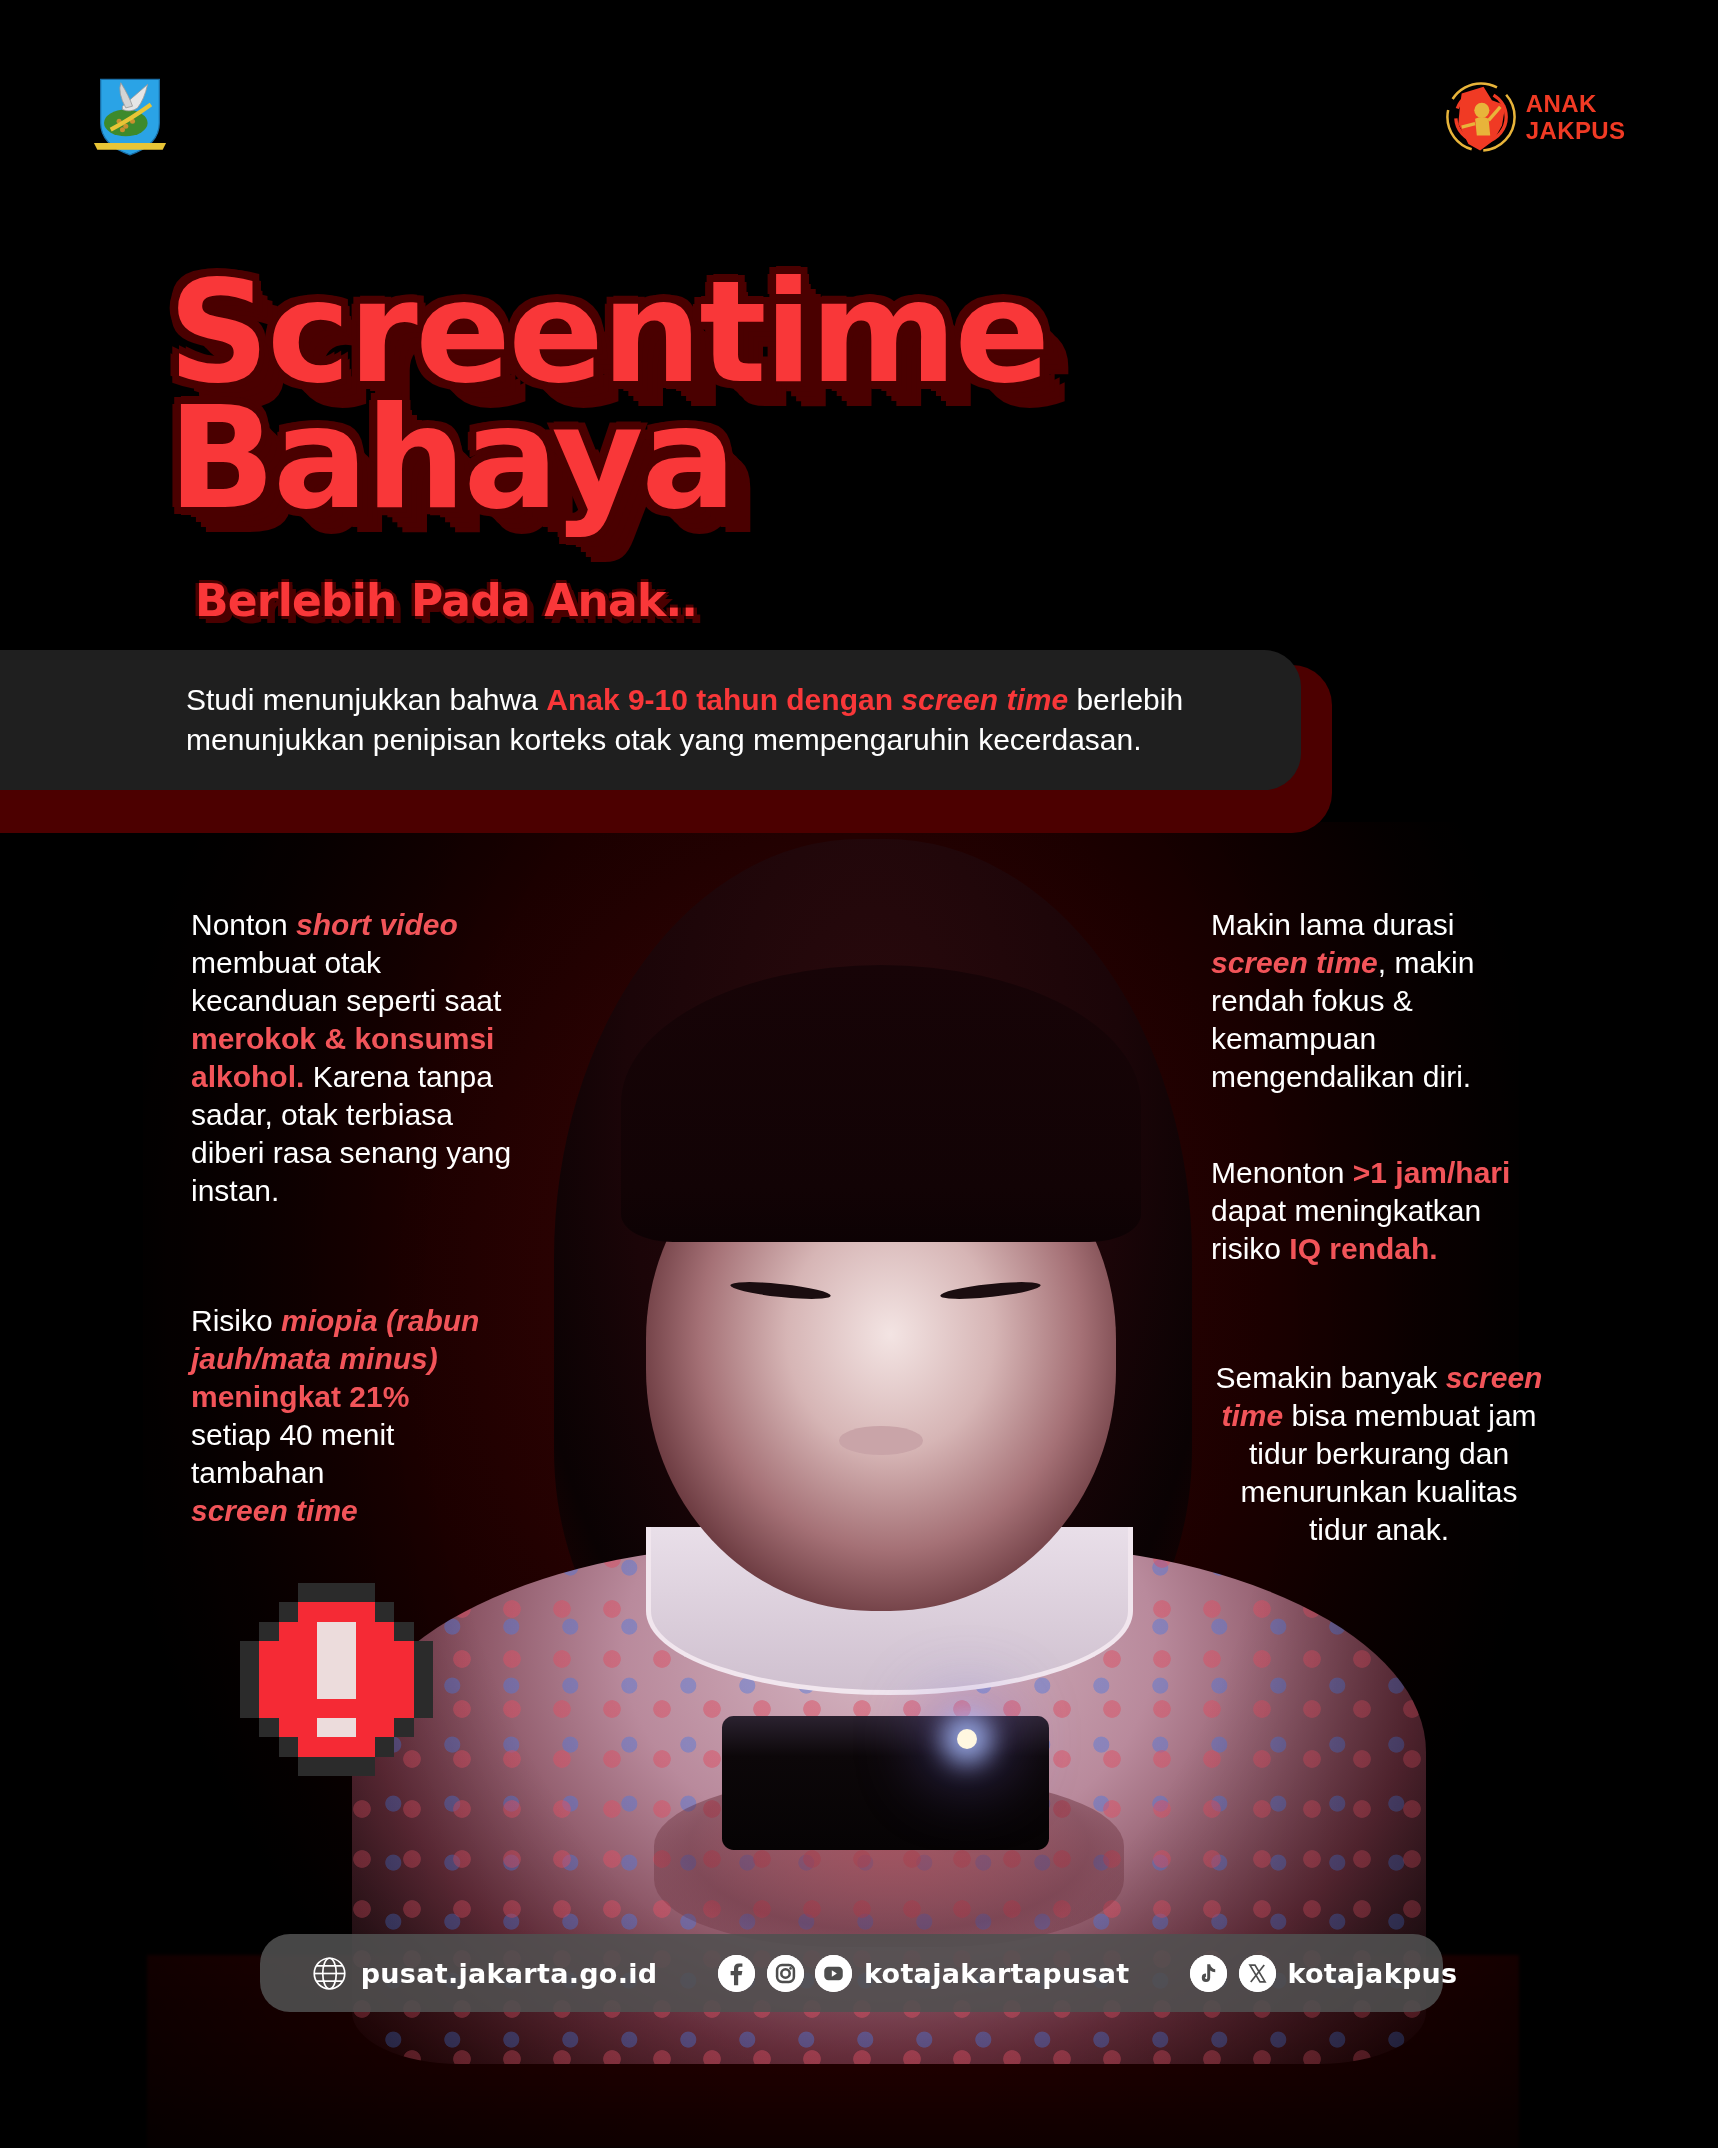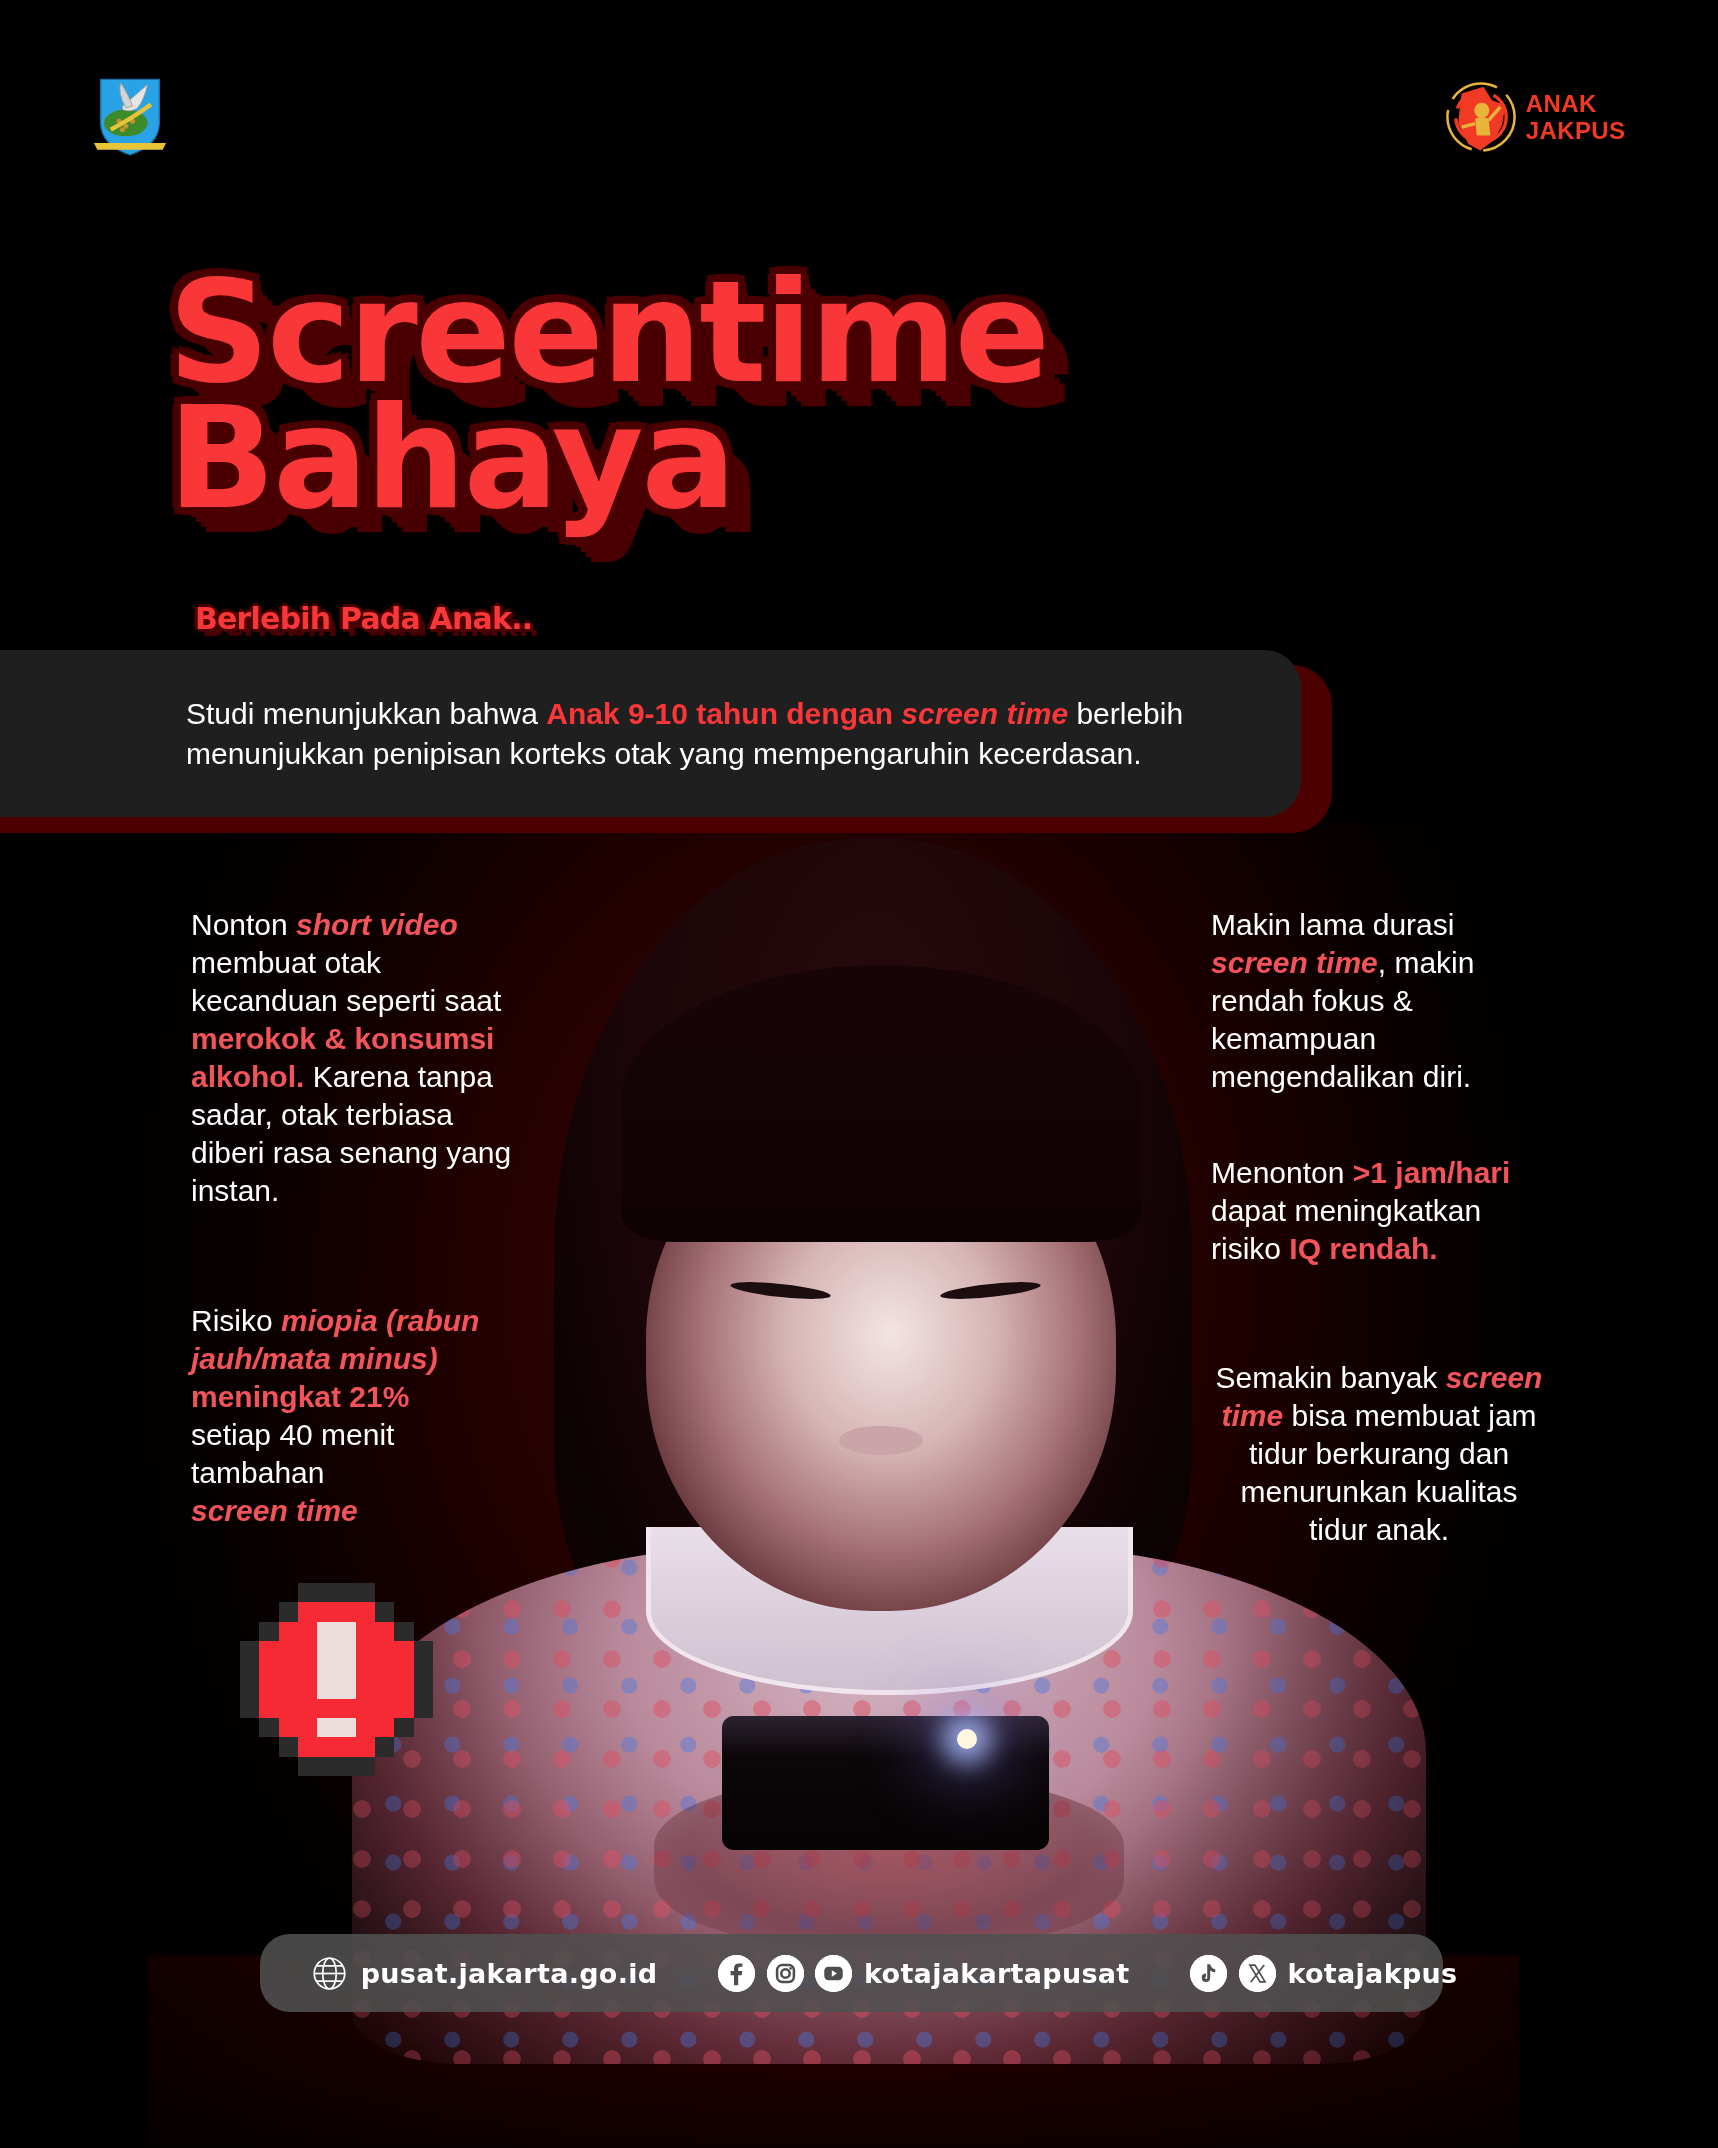--- a/index.html
+++ b/index.html
@@ -80,29 +80,28 @@
     .title {
       font-family: "DejaVu Sans", sans-serif; font-weight: 700; color: #f93739;
       font-size: 141px; line-height: 126px; letter-spacing: -2.5px;
       text-shadow:
         5px 5px 0 #4a0000, 10px 10px 0 #4a0000, 15px 15px 0 #4a0000, 20px 20px 0 #4a0000, 25px 25px 0 #4a0000,
         -8.4px 0 0 #4a0000, 8.4px 0 0 #4a0000, 0 -8.4px 0 #4a0000, 0 8.4px 0 #4a0000,
         -6.7px -6.7px 0 #4a0000, 6.7px -6.7px 0 #4a0000, -6.7px 6.7px 0 #4a0000;
     }
     .subtitle {
       position: absolute; left: 195px; top: 575px;
-      font-family: "DejaVu Sans", sans-serif; font-weight: 700; color: #f93739; font-size: 30px; letter-spacing: -0.8px;
+      font-family: "DejaVu Sans", sans-serif; font-weight: 700; color: #f93739; font-size: 44px; letter-spacing: -0.8px;
       text-shadow: 3.4px 3.4px 0 #4a0000, 6.7px 6.7px 0 #4a0000, -3.4px 0 0 #4a0000, 3.4px 0 0 #4a0000, 0 -3.4px 0 #4a0000, 0 3.4px 0 #4a0000;
-      margin-top: 26px;
     }
 
     
     .intro-shadow { position: absolute; left: 0; top: 665px; width: 1332px; height: 168px; border-radius: 0 40px 40px 0; background: #4c0000; }
     .intro-card {
-      position: absolute; left: 0; top: 650px; width: 1301px; height: 167px; border-radius: 0 37px 37px 0;
+      position: absolute; left: 0; top: 650px; width: 1301px; height: 140px; border-radius: 0 37px 37px 0;
       background: #1f1f1f; display: flex; align-items: center; padding-left: 186px; padding-right: 50px;
     }
     .intro-text { font-size: 30px; line-height: 40px; color: #fff; font-family: "Liberation Sans", sans-serif; }
     .hl-strong { color: #f93739; font-weight: 700; }
     .hl-em { font-style: italic; }
 
     
     .fact { position: absolute; font-family: "Liberation Sans", sans-serif; font-size: 30px; line-height: 38px; color: #fff; }
     .fact .hl { color: #f25459; font-weight: 700; }
     .fact .it { font-style: italic; }

